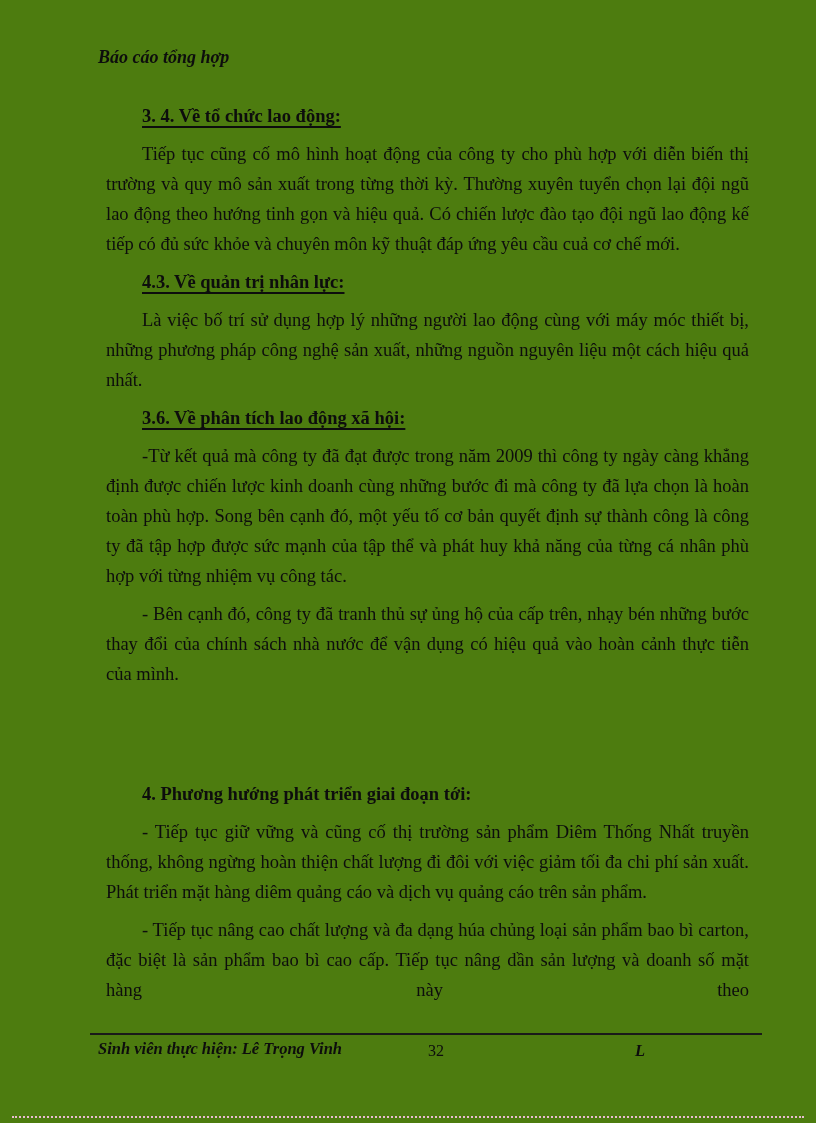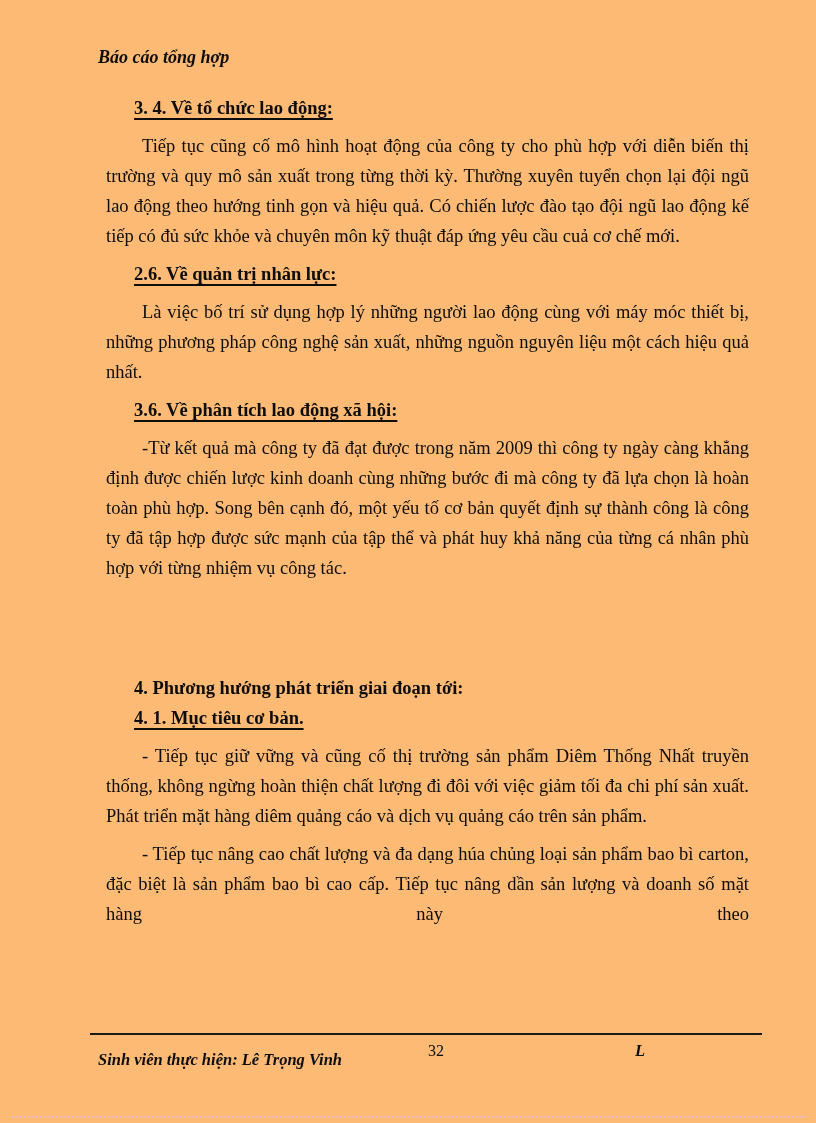--- a/index.html
+++ b/index.html
@@ -5,21 +5,21 @@
   html, body { margin: 0; padding: 0; }
   body {
     background: #ffffff;
     font-family: "Liberation Serif", "DejaVu Serif", serif;
     color: #0d0d0d;
   }
   .page {
     position: relative;
     width: 816px;
     height: 1123px;
-    background: #fdba74;
+    background: #4d7c0f;
     overflow: hidden;
   }
   
   .header {
     position: absolute;
     top: 46px;
     left: 98px;
     right: 59px;
     display: flex;
     justify-content: space-between;
@@ -37,38 +37,38 @@
     font-size: 18.5px;
     line-height: 30px;
   }
   .content p {
     margin: 8px;
     text-align: justify;
     text-indent: 36px;
   }
   .content p.fill { text-align-last: justify; }
   .heading {
-    margin: 0;
+    margin: 8px;
     font-weight: bold;
     text-indent: 36px;
   }
   .heading.underlined .hd-text {
     text-decoration: underline;
     text-decoration-thickness: 1.5px;
     text-underline-offset: 4px;
   }
   .heading.gap-before { margin-top: 90px; }
   
   .footer {
     position: absolute;
     top: 1033px;
     left: 90px;
     width: 672px;
     border-top: 2px solid #1a1a1a;
-    padding-top: 14px;
+    padding-top: 3px;
     font-size: 16.5px;
     line-height: 21px;
   }
   .footer-left {
     font-weight: bold;
     font-style: italic;
     padding-left: 8px;
   }
   .footer-page {
     position: absolute;
@@ -99,26 +99,26 @@
 
 <div class="page">
 
   <div class="header">
     <span>Báo cáo tổng hợp</span>
   </div>
 
   <div class="content">
     <div class="heading underlined"><span class="hd-text">3. 4. Về tổ chức lao động:</span></div>
     <p>Tiếp tục cũng cố mô hình hoạt động của công ty cho phù hợp với diễn biến thị trường và quy mô sản xuất trong từng thời kỳ. Thường xuyên tuyển chọn lại đội ngũ lao động theo hướng tinh gọn và hiệu quả. Có chiến lược đào tạo đội ngũ lao động kế tiếp có đủ sức khỏe và chuyên môn kỹ thuật đáp ứng yêu cầu cuả cơ chế mới.</p>
-    <div class="heading underlined"><span class="hd-text">2.6. Về quản trị nhân lực:</span></div>
+    <div class="heading underlined"><span class="hd-text">4.3. Về quản trị nhân lực:</span></div>
     <p>Là việc bố trí sử dụng hợp lý những người lao động cùng với máy móc thiết bị, những phương pháp công nghệ sản xuất, những nguồn nguyên liệu một cách hiệu quả nhất.</p>
     <div class="heading underlined"><span class="hd-text">3.6. Về phân tích lao động xã hội:</span></div>
     <p>-Từ kết quả mà công ty đã đạt được trong năm 2009 thì công ty ngày càng khẳng định được chiến lược kinh doanh cùng những bước đi mà công ty đã lựa chọn là hoàn toàn phù hợp. Song bên cạnh đó, một yếu tố cơ bản quyết định sự thành công là công ty đã tập hợp được sức mạnh của tập thể và phát huy khả năng của từng cá nhân phù hợp với từng nhiệm vụ công tác.</p>
+    <p>- Bên cạnh đó, công ty đã tranh thủ sự ủng hộ của cấp trên, nhạy bén những bước thay đổi của chính sách nhà nước để vận dụng có hiệu quả vào hoàn cảnh thực tiễn của mình.</p>
     <div class="heading gap-before"><span class="hd-text">4. Phương hướng phát triển giai đoạn tới:</span></div>
-    <div class="heading underlined"><span class="hd-text">4. 1. Mục tiêu cơ bản.</span></div>
     <p>- Tiếp tục giữ vững và cũng cố thị trường sản phẩm Diêm Thống Nhất truyền thống, không ngừng hoàn thiện chất lượng đi đôi với việc giảm tối đa chi phí sản xuất. Phát triển mặt hàng diêm quảng cáo và dịch vụ quảng cáo trên sản phẩm.</p>
     <p class="fill">- Tiếp tục nâng cao chất lượng và đa dạng húa chủng loại sản phẩm bao bì carton, đặc biệt là sản phẩm bao bì cao cấp. Tiếp tục nâng dần sản lượng và doanh số mặt hàng này theo</p>
   </div>
 
   <div class="footer">
     <div class="footer-left">
       <div>Sinh viên thực hiện: Lê Trọng Vinh</div>
     </div>
     <span class="footer-page">32</span>
     <span class="footer-mark">L</span>

